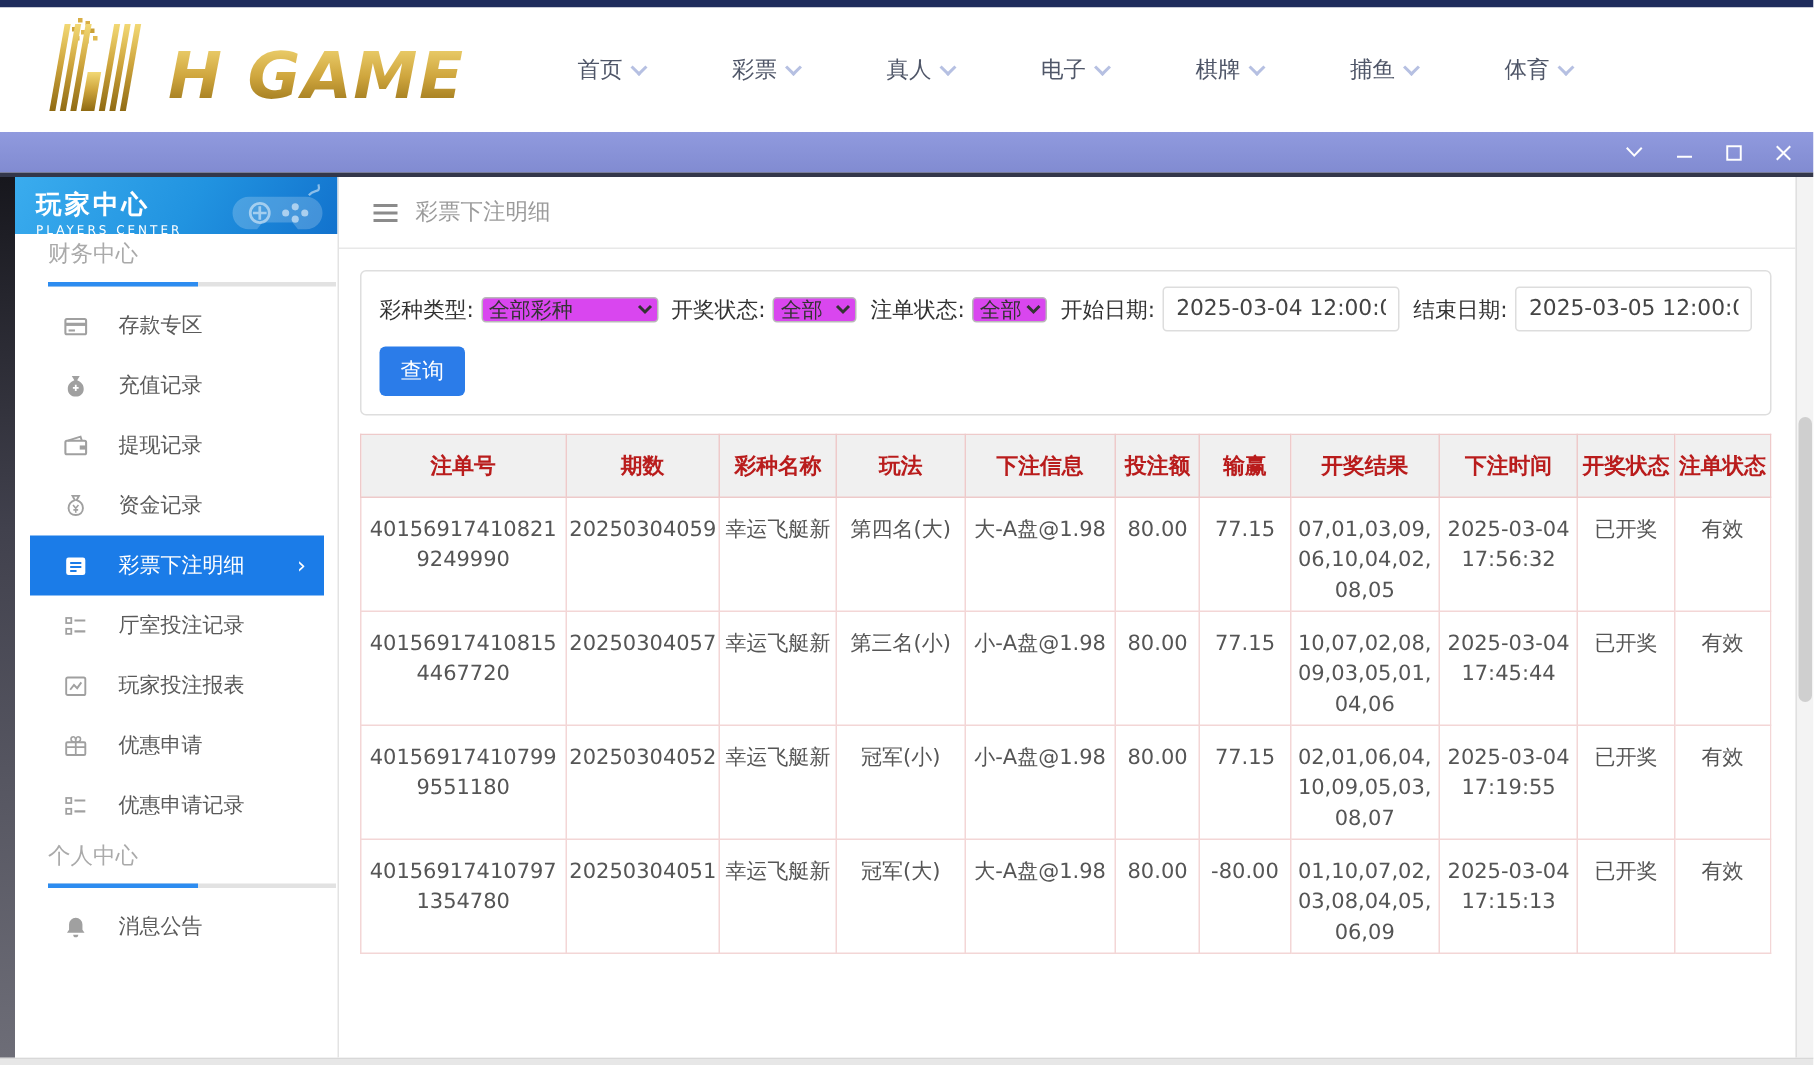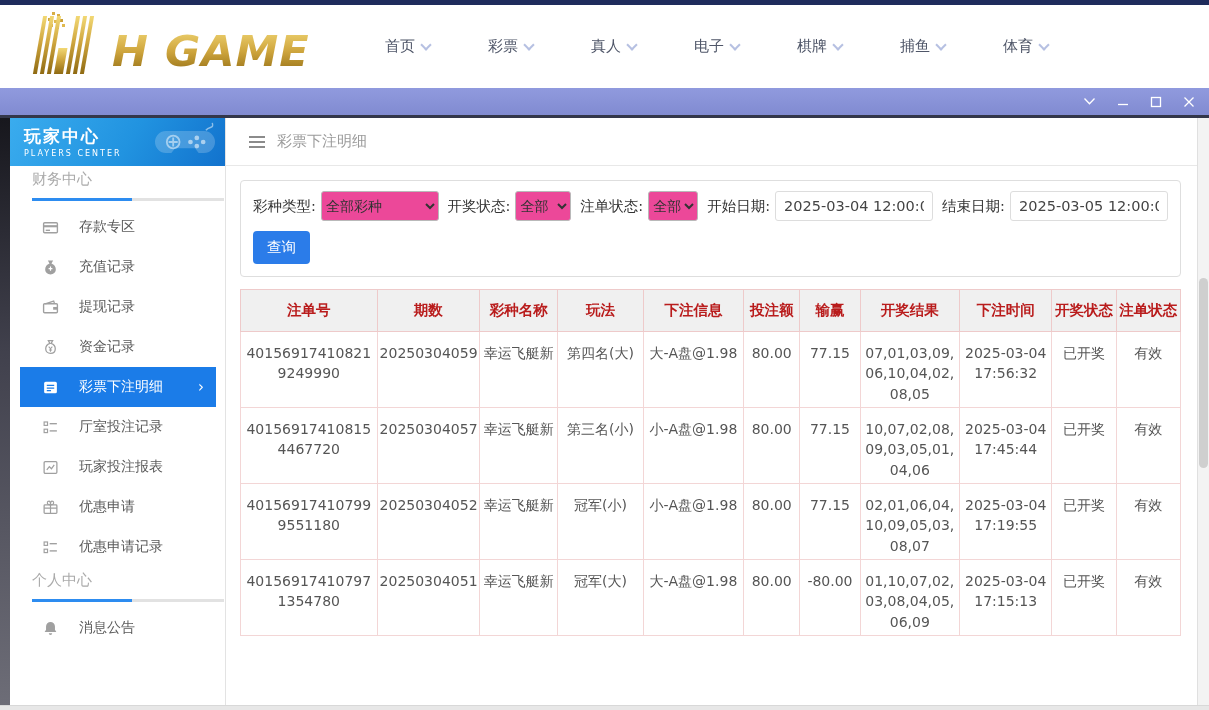--- a/index.html
+++ b/index.html
@@ -25,21 +25,21 @@
   .titlebar { height:27px; background:linear-gradient(180deg,#909ade,#818bd1); display:flex; justify-content:flex-end; align-items:center; padding-right:4px; }
   .win-btn { width:33px; height:100%; display:flex; align-items:center; justify-content:center; cursor:pointer; }
   .win-btn svg { display:block; }
 
   
   .window-body { display:flex; height:590px; border-top:3px solid #33374a; }
   .left-frame { width:10px; flex:none; background:linear-gradient(180deg,#17171d,#41414d 40%,#6d6d77); }
 
   
   .sidebar { width:215px; flex:none; background:#fff; overflow:hidden; }
-  .sidebar-header { height:48px; background:linear-gradient(120deg,#3aacee 0%,#2193e0 55%,#1272cd 100%); color:#fff; padding:7px 0 16px 14px; position:relative; }
+  .sidebar-header { height:38px; background:linear-gradient(120deg,#3aacee 0%,#2193e0 55%,#1272cd 100%); color:#fff; padding:7px 0 16px 14px; position:relative; }
   .sb-title { font-size:17px; font-weight:bold; letter-spacing:2px; }
   .sb-sub { font-size:8px; letter-spacing:2px; margin-top:1px; }
   .sb-gamepad { position:absolute; right:8px; top:4px; width:64px; height:40px; }
   .sidebar-inner { padding:0 0 0 10px; }
   .section-label { font-size:15px; color:#aaa; padding-left:12px; margin-top:4px; }
   .section-underline { height:3px; width:192px; margin:9px 0 6px 12px; background:#e2e2e2; position:relative; }
   .section-underline::before { content:""; position:absolute; left:0; top:0; width:100px; height:3px; background:#2d8cf0; }
   .menu-item { width:196px; height:40px; display:flex; align-items:center; padding-left:22px; gap:20px; font-size:14px; color:#5a5a5a; cursor:pointer; }
   .mi-icon { width:17px; height:17px; color:#a0a0a0; flex:none; }
   .mi-icon svg { width:100%; height:100%; display:block; }
@@ -48,21 +48,21 @@
   .mi-arrow { margin-left:auto; margin-right:12px; font-size:15px; color:#fff; }
 
   
   .main { flex:1; min-width:0; display:flex; flex-direction:column; background:#fff; border-left:1px solid #e3e3e3; }
   .breadcrumb-bar { height:48px; flex:none; display:flex; align-items:center; gap:11px; padding-left:22px; border-bottom:1px solid #e8e8e8; color:#9b9b9b; font-size:15px; }
   .content { flex:1; padding:14px 16px 0 14px; overflow:hidden; }
   .filter-panel { border:1px solid #dedede; border-radius:4px; padding:10px 12px 12px; }
   .filter-row { display:flex; align-items:center; font-size:14.5px; color:#333; white-space:nowrap; }
   .filter-row label { margin-left:9px; }
   .filter-row label:first-child { margin-left:0; }
-  .filter-row select { height:30px; margin-left:5px; border:1px solid #b9b9b9; border-radius:3px; background:#ec4899; font-size:14px; color:#333; font-family:Liberation Serif, serif; }
+  .filter-row select { height:17px; margin-left:5px; border:1px solid #b9b9b9; border-radius:3px; background:#d946ef; font-size:14px; color:#333; font-family:Liberation Serif, serif; }
   .sel-lottery { width:148px; } .sel-draw { width:70px; } .sel-order { width:52px; }
   .date-input { width:158px; height:30px; margin-left:5px; border:1px solid #ddd; border-radius:3px; padding:0 8px; font-size:14.5px; color:#444; font-family:inherit; }
   .query-btn { margin-top:10px; background:#2b7ce9; color:#fff; border:none; border-radius:4px; font-size:14.5px; font-family:inherit; padding:7px 14px; cursor:pointer; }
 
   
   .table-wrap { margin-top:12px; overflow:hidden; }
   table { width:100%; border-collapse:collapse; table-layout:fixed; }
   th { background:#f0f0f0; border:1px solid #eecaca; height:42px; font-size:14.5px; font-weight:bold; color:#b91c1c; white-space:nowrap; overflow:hidden; }
   td { border:1px solid #f3d6d6; height:76px; font-size:14px; color:#555; text-align:center; vertical-align:top; padding:11px 2px 0; line-height:1.45; }
   .col-order-id, .col-draw-result { word-break:break-all; }

